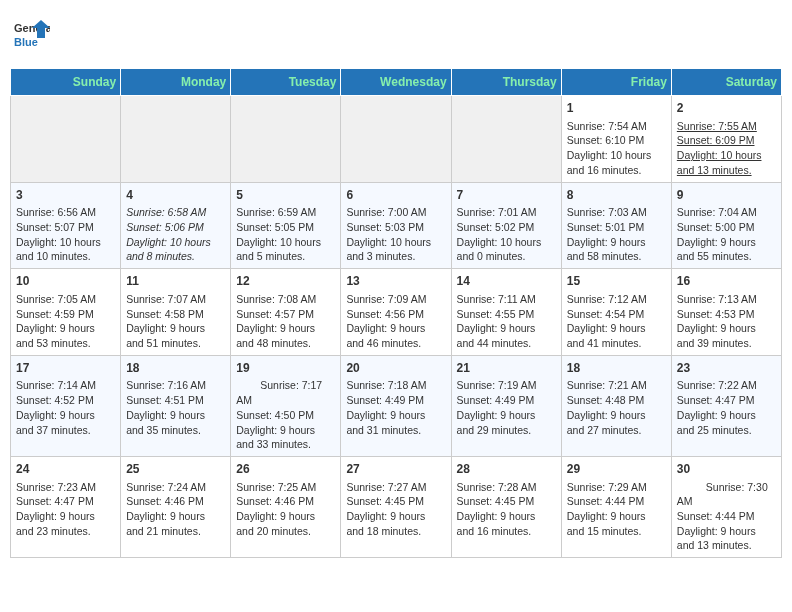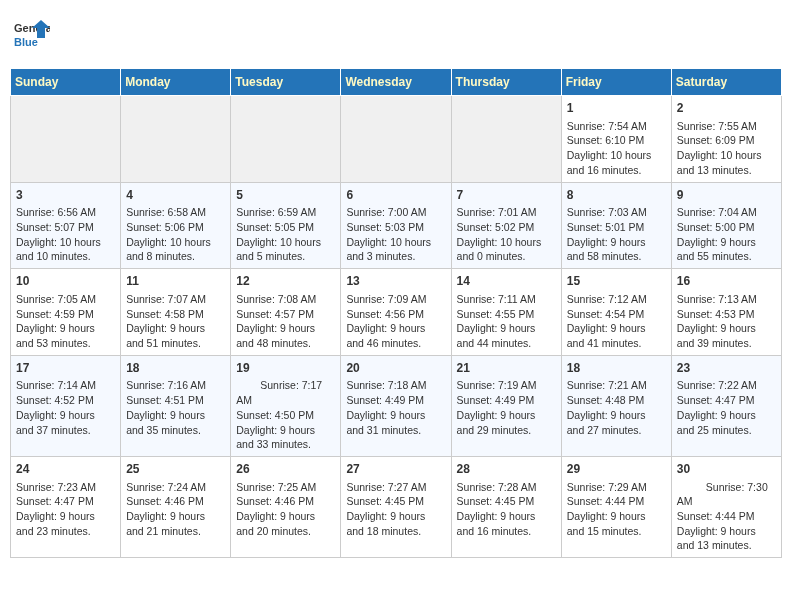--- a/index.html
+++ b/index.html
@@ -34,23 +34,23 @@
       font-size: 14px;
       color: #555;
     }
     .calendar {
       width: 100%;
       border-collapse: collapse;
       font-size: 11px;
     }
     .calendar th {
       background: #2474b8;
-      color: #fef9c3;
+      color: #86efac;
       padding: 6px 4px;
-      text-align: left;
+      text-align: right;
       font-size: 12px;
       font-weight: bold;
       border: 1px solid #fff;
     }
     .calendar td {
       vertical-align: top;
       border: 1px solid #ccc;
       padding: 4px 5px;
       width: calc(100% / 7);
       min-height: 80px;
@@ -110,29 +110,29 @@
   <tbody id="calendar-body">
   <tr>
         <td class="empty"></td>
         <td class="empty"></td>
         <td class="empty"></td>
         <td class="empty"></td>
         <td class="empty"></td>
         <td><span class="day-num">1</span><span style="white-space: pre-line;">Sunrise: 7:54 AM
 Sunset: 6:10 PM
 Daylight: 10 hours and 16 minutes.</span></td>
-        <td><span class="day-num">2</span><span style="white-space: pre-line;">Sunrise: 7:55 AM
+        <td><span class="day-num">2</span><span style="white-space: pre-line; text-decoration: underline;">Sunrise: 7:55 AM
 Sunset: 6:09 PM
 Daylight: 10 hours and 13 minutes.</span></td>
       </tr>
       <tr>
         <td><span class="day-num">3</span><span style="white-space: pre-line;">Sunrise: 6:56 AM
 Sunset: 5:07 PM
 Daylight: 10 hours and 10 minutes.</span></td>
-        <td><span class="day-num">4</span><span style="white-space: pre-line;">Sunrise: 6:58 AM
+        <td><span class="day-num">4</span><span style="white-space: pre-line; font-style: italic;">Sunrise: 6:58 AM
 Sunset: 5:06 PM
 Daylight: 10 hours and 8 minutes.</span></td>
         <td><span class="day-num">5</span><span style="white-space: pre-line;">Sunrise: 6:59 AM
 Sunset: 5:05 PM
 Daylight: 10 hours and 5 minutes.</span></td>
         <td><span class="day-num">6</span><span style="white-space: pre-line;">Sunrise: 7:00 AM
 Sunset: 5:03 PM
 Daylight: 10 hours and 3 minutes.</span></td>
         <td><span class="day-num">7</span><span style="white-space: pre-line;">Sunrise: 7:01 AM
 Sunset: 5:02 PM

